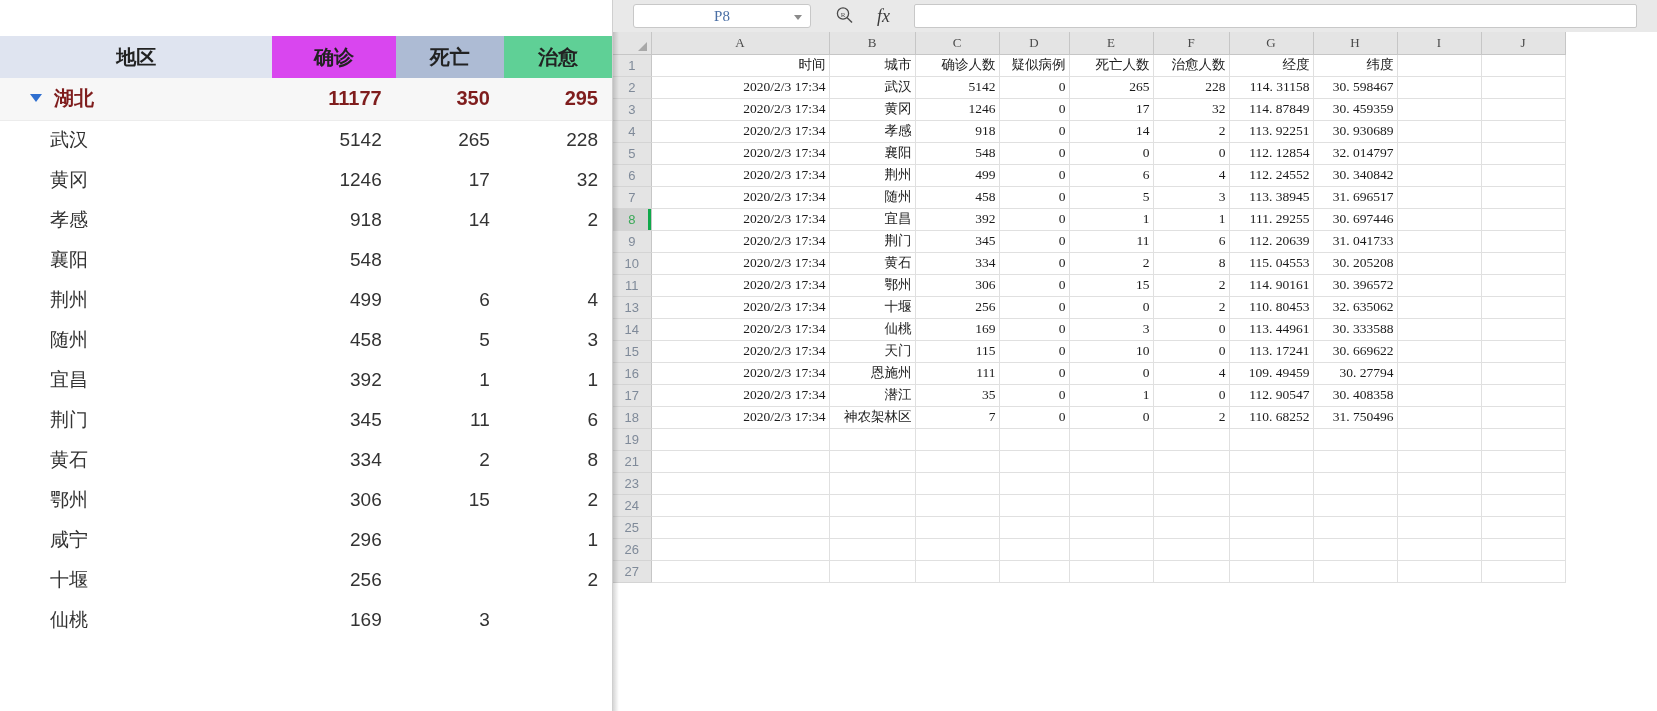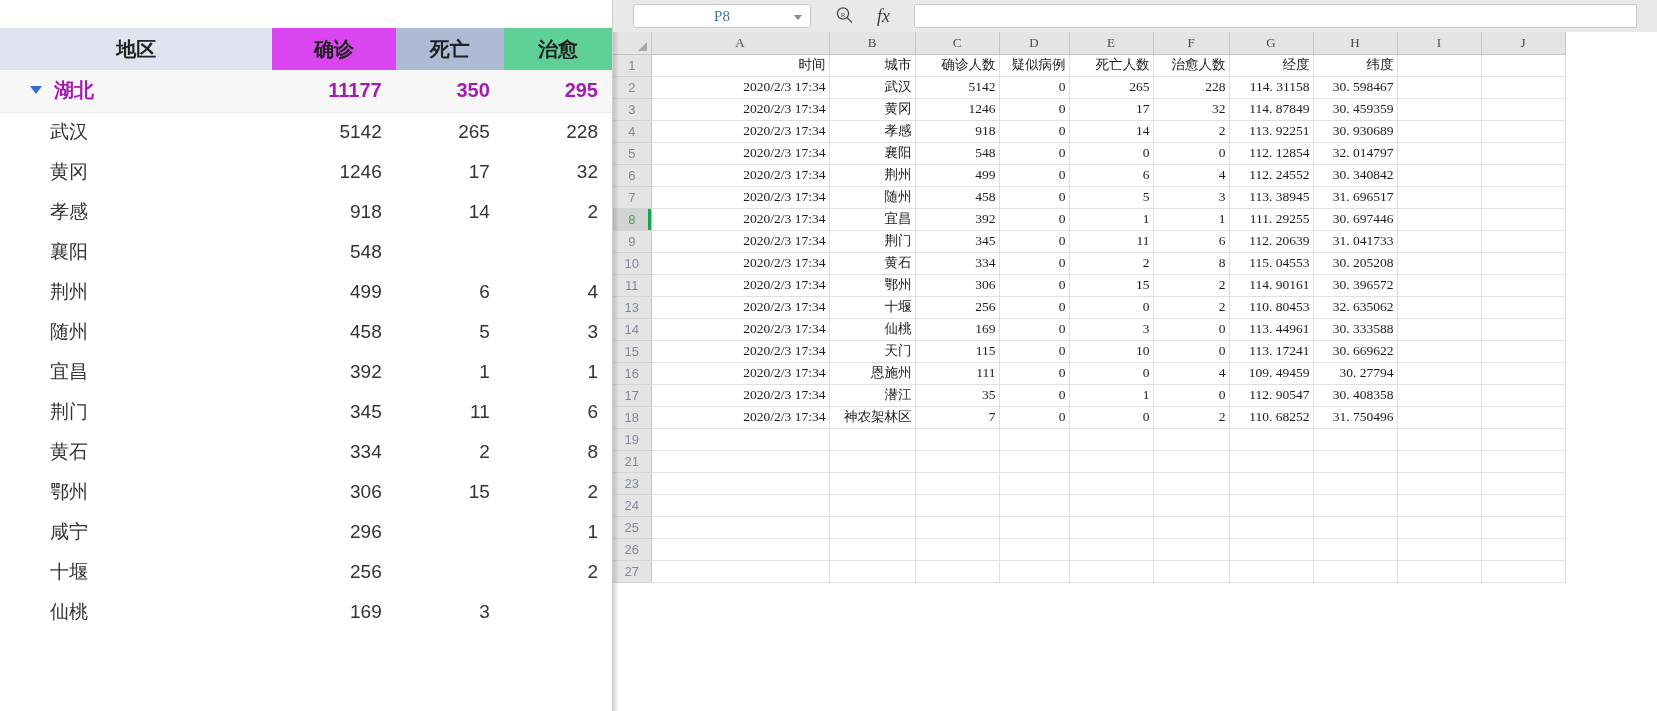--- a/index.html
+++ b/index.html
@@ -10,21 +10,21 @@
     font-family: "Liberation Sans", sans-serif;
     overflow: hidden;
   }
   .screen { position: relative; width: 1657px; height: 711px; display: flex; background:#fff; }
 
   
   .left-panel {
     width: 612px; height: 711px;
     background: #ffffff;
     position: relative;
-    padding-top: 28px;
+    padding-top: 36px;
   }
   .stats-table { width: 100%; border-collapse: collapse; table-layout: fixed; }
   .stats-table col.c-region { width: 252px; }
   .stats-table col.c-conf   { width: 114px; }
   .stats-table col.c-death  { width: 100px; }
   .stats-table col.c-cure   { width: 100px; }
 
   .stats-table thead th {
     height: 42px;
     font-size: 20px;
@@ -37,21 +37,21 @@
   th.h-region { background: #dfe4f0; text-align: left; padding-left: 50px; }
   th.h-conf   { background: #d946ef; }
   th.h-death  { background: #adbbd4; margin-top: 6px; }
   th.h-cure   { background: #5fd096; }
 
   tr.total-row td {
     height: 42px;
     background: #f7f7f7;
     font-size: 20px;
     font-weight: bold;
-    color: #a21caf;
+    color: #7f1d1d;
     padding: 0 14px;
     text-align: right;
     border-bottom: 1px solid #ececec;
   }
   tr.total-row td.region-cell {
     text-align: left;
     padding-left: 30px;
     position: relative;
   }
   .caret {

